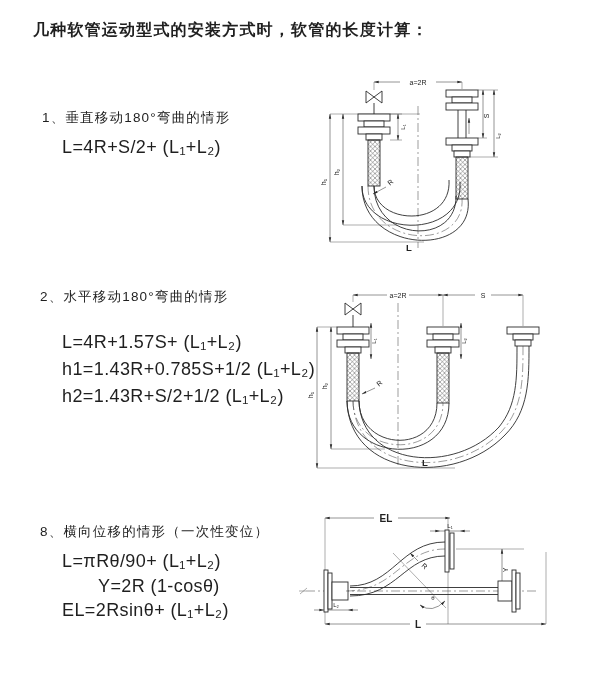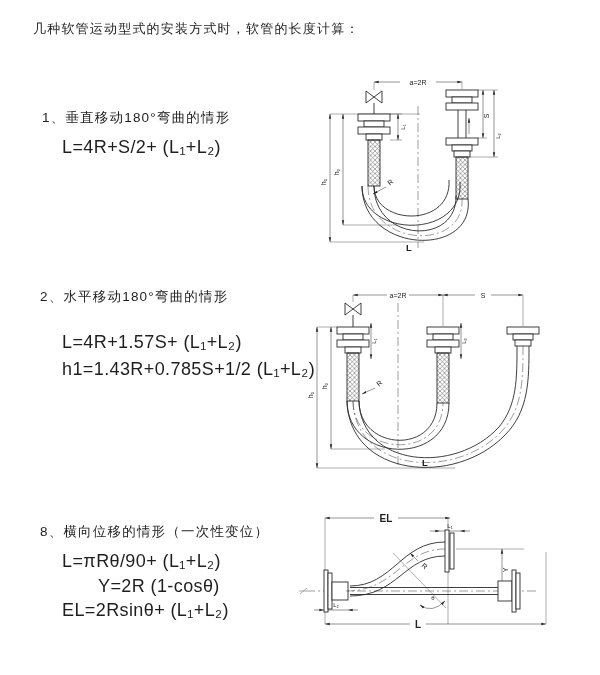--- a/index.html
+++ b/index.html
@@ -1,18 +1,18 @@
 <!DOCTYPE html>
 <html><head>
 <meta charset="utf-8">
 <style>
   html,body{margin:0;padding:0;background:#e8e8e8;}
   .page{position:relative;width:600px;height:675px;background:#ffffff;overflow:hidden;
         font-family:"Liberation Sans","DejaVu Sans",sans-serif;color:#1f1f1f;}
-  .title{position:absolute;left:33px;top:20px;font-size:13px;font-weight:normal;letter-spacing:1.2px;}
+  .title{position:absolute;left:33px;top:20px;font-size:16px;font-weight:bold;letter-spacing:1.2px;}
   .sec-heading{position:absolute;font-size:13.5px;font-weight:normal;letter-spacing:1.2px;}
   .formula{position:absolute;font-size:18px;letter-spacing:0.4px;font-weight:500;}
   .diag{position:absolute;}
   svg text{font-family:"Liberation Sans","DejaVu Sans",sans-serif;fill:#222;}
   .dimtxt{font-size:7px;}
   .dimtxt-sm{font-size:6px;}
   .biglabel{font-size:9.5px;font-weight:bold;}
   .draw{stroke:#2a2a2a;stroke-width:0.9;fill:none;}
   .drawf{stroke:#2a2a2a;stroke-width:0.9;fill:#ffffff;}
   .dim{stroke:#3a3a3a;stroke-width:0.55;fill:none;}
@@ -25,20 +25,21 @@
 <div class="page">
 
   <div class="title">几种软管运动型式的安装方式时，软管的长度计算：</div>
 
   <div class="sec-heading" style="left:42px;top:109px;">1、垂直移动180°弯曲的情形</div>
   <div class="formula" style="left:62px;top:137px;">L=4R+S/2+ (L₁+L₂)</div>
 
   <div class="sec-heading" style="left:40px;top:288px;">2、水平移动180°弯曲的情形</div>
   <div class="formula" style="left:62px;top:332px;">L=4R+1.57S+ (L₁+L₂)</div>
   <div class="formula" style="left:62px;top:359px;">h1=1.43R+0.785S+1/2 (L₁+L₂)</div>
+  <div class="formula" style="left:62px;top:386px;">h2=1.43R+S/2+1/2 (L₁+L₂)</div>
 
   <div class="sec-heading" style="left:40px;top:523px;">8、横向位移的情形（一次性变位）</div>
   <div class="formula" style="left:62px;top:551px;">L=πRθ/90+ (L₁+L₂)</div>
   <div class="formula" style="left:62px;top:576px;margin-left:36px;">Y=2R (1-cosθ)</div>
   <div class="formula" style="left:62px;top:600px;">EL=2Rsinθ+ (L₁+L₂)</div>
 
   <svg class="diag" style="left:312px;top:70px;" width="270" height="182" viewBox="0 0 270 182">
     <defs>
       <marker id="ar1" viewBox="0 0 10 10" refX="9.5" refY="5" markerWidth="9" markerHeight="9" orient="auto-start-reverse">
         <path d="M0,2.6 L10,5 L0,7.4 Z" fill="#2a2a2a"></path>

